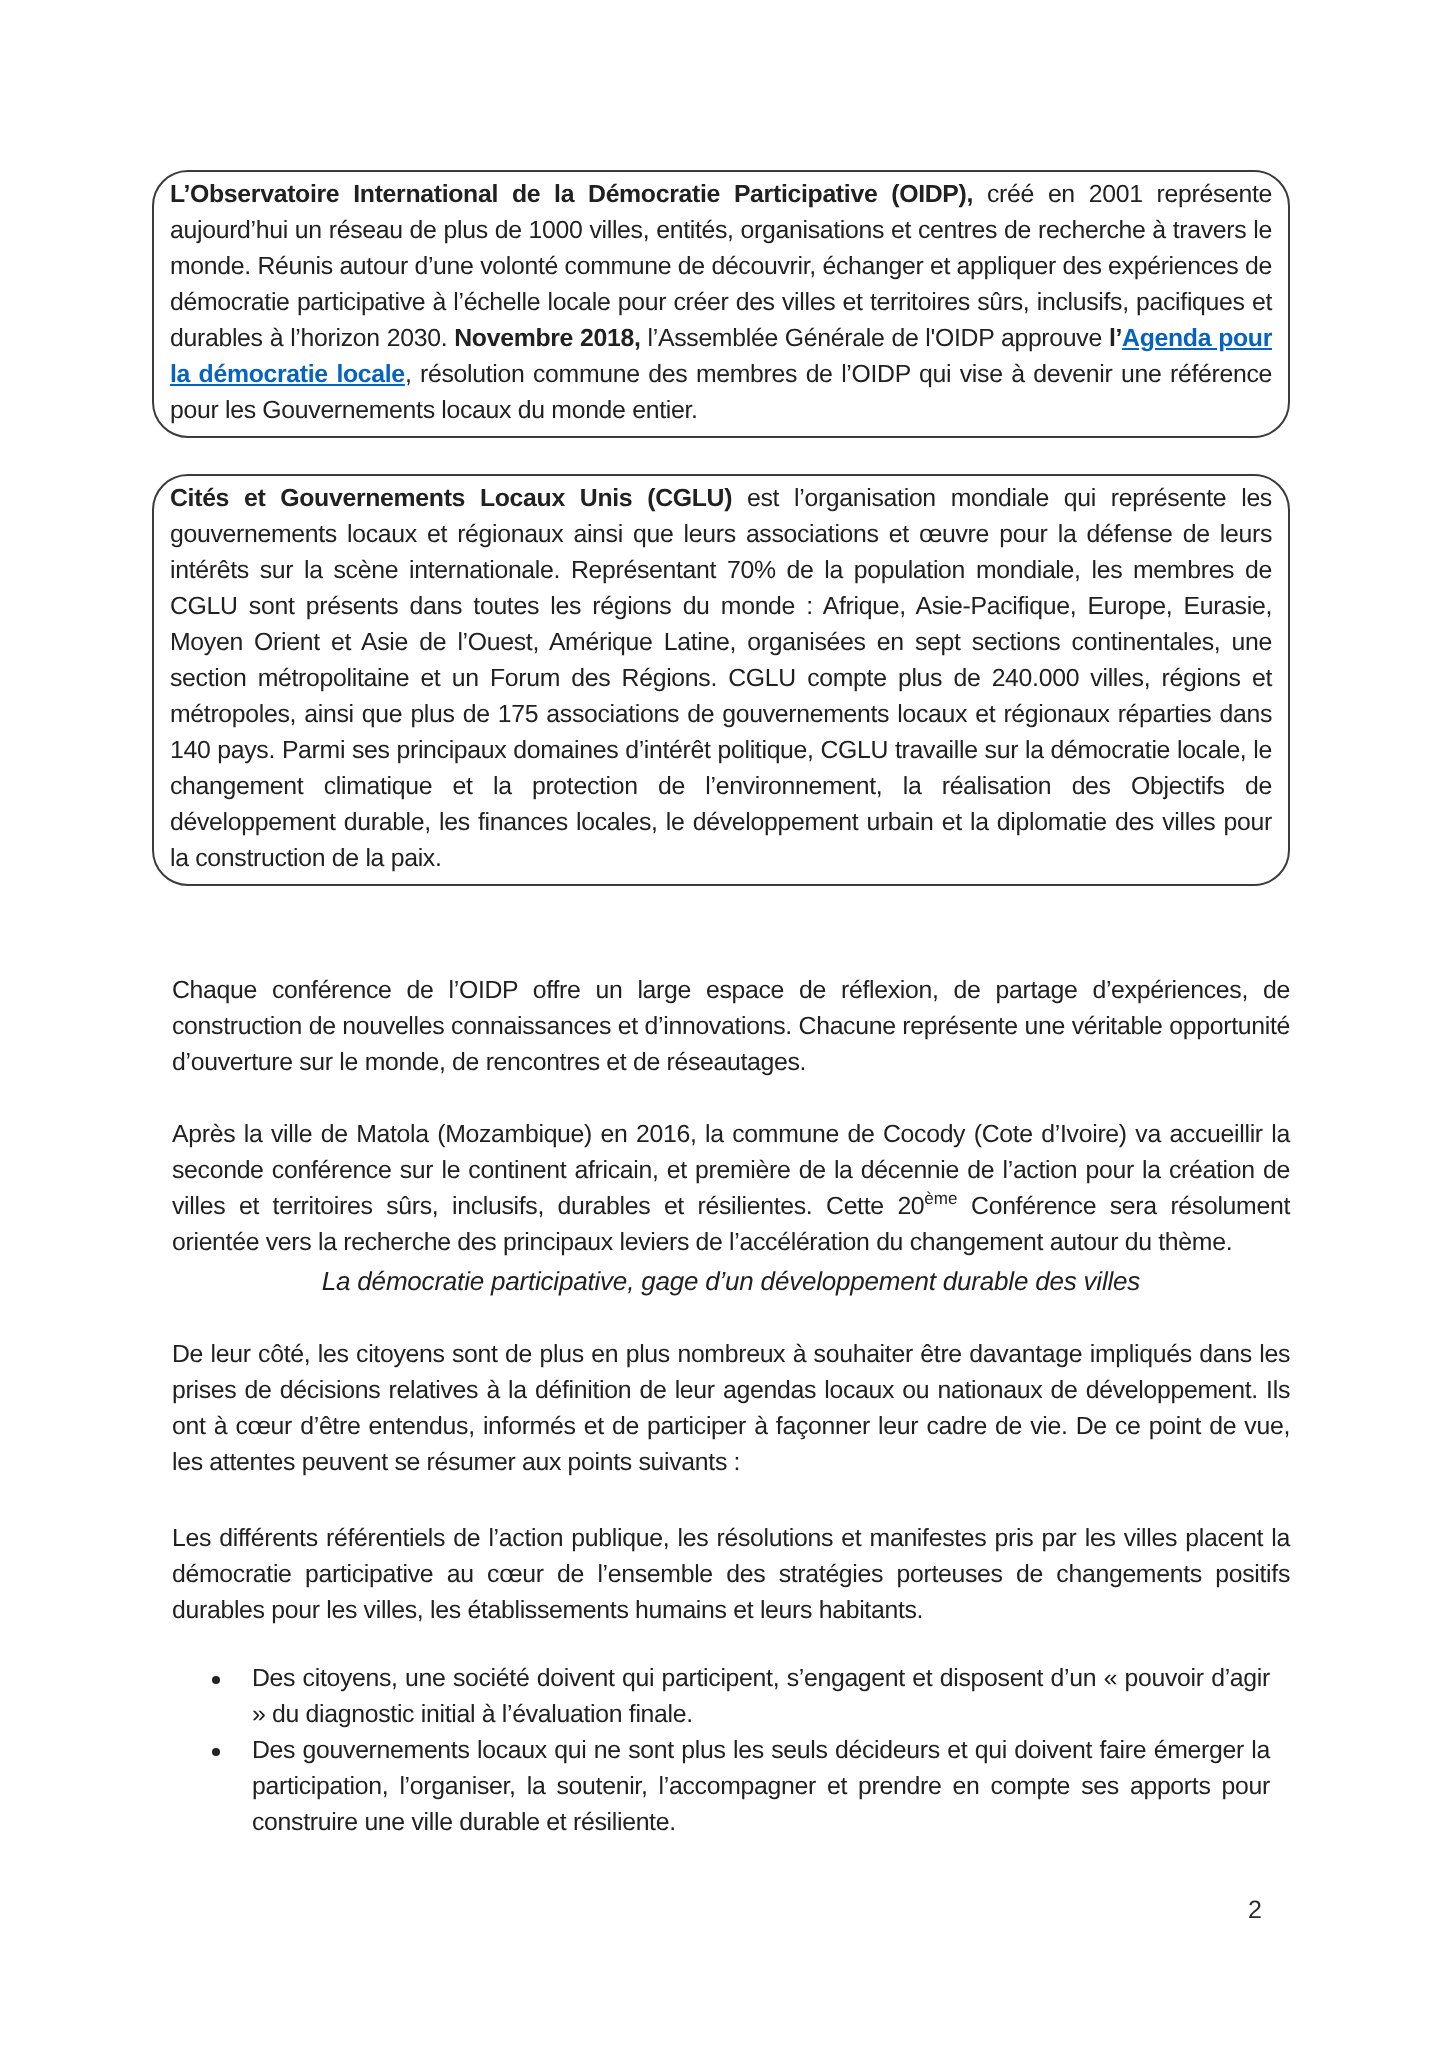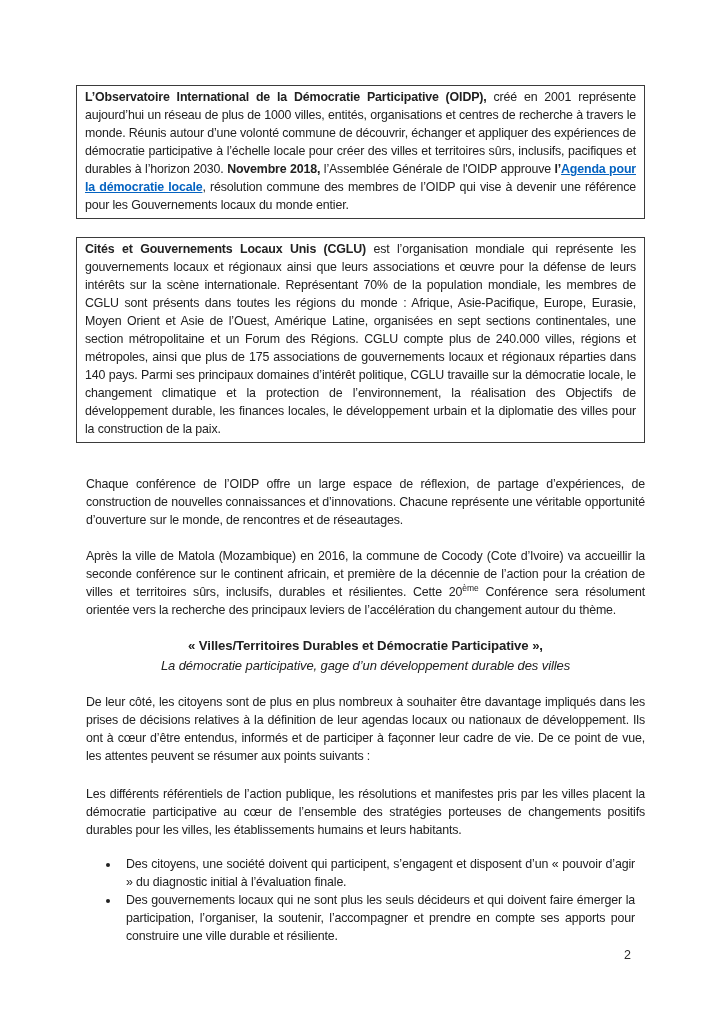--- a/index.html
+++ b/index.html
@@ -16,36 +16,37 @@
     font-family: "Liberation Sans", sans-serif;
     color: #212121;
     padding: 85px 79px 0 76px;
     overflow: hidden;
   }
   .txt {
     font-size: 12.4px;
     line-height: 18px;
     letter-spacing: -0.15px;
     text-align: justify;
+    border-radius: 18px;
   }
   .info-box {
     box-sizing: border-box;
     width: 569px;
     border: 1.5px solid #3b3b3b;
     padding: 2px 8px 4px 8px;
     background: #ffffff;
   }
   .box-oidp { margin-bottom: 18px; }
   .b { font-weight: bold; }
   .para {
     margin: 0 0 0 10px;
     width: 559px;
     box-sizing: border-box;
   }
-  .mt-26 { margin-top: 32px; }
+  .mt-26 { margin-top: 43px; }
   .mt-20 { margin-top: 20px; }
   .mt-18 { margin-top: 18px; }
   .theme-title {
     margin: 18px 0 0 10px;
     width: 559px;
     text-align: center;
     font-weight: bold;
     font-size: 13.2px;
     line-height: 18px;
     letter-spacing: -0.1px;
@@ -100,21 +101,20 @@
   </div>
 
   <div class="info-box txt">
     <span class="b">Cités et Gouvernements Locaux Unis (CGLU)</span><span> est l’organisation mondiale qui représente les gouvernements locaux et régionaux ainsi que leurs associations et œuvre pour la défense de leurs intérêts sur la scène internationale. Représentant 70% de la population mondiale, les membres de CGLU sont présents dans toutes les régions du monde : Afrique, Asie-Pacifique, Europe, Eurasie, Moyen Orient et Asie de l’Ouest, Amérique Latine, organisées en sept sections continentales, une section métropolitaine et un Forum des Régions. CGLU compte plus de 240.000 villes, régions et métropoles, ainsi que plus de 175 associations de gouvernements locaux et régionaux réparties dans 140 pays. Parmi ses principaux domaines d’intérêt politique, CGLU travaille sur la démocratie locale, le changement climatique et la protection de l’environnement, la réalisation des Objectifs de développement durable, les finances locales, le développement urbain et la diplomatie des villes pour la construction de la paix.</span>
   </div>
 
   <p class="para txt mt-26">Chaque conférence de l’OIDP offre un large espace de réflexion, de partage d’expériences, de construction de nouvelles connaissances et d’innovations. Chacune représente une véritable opportunité d’ouverture sur le monde, de rencontres et de réseautages.</p>
 
   <p class="para txt mt-18"><span>Après la ville de Matola (Mozambique) en 2016, la commune de Cocody (Cote d’Ivoire) va accueillir la seconde conférence sur le continent africain, et première de la décennie de l’action pour la création de villes et territoires sûrs, inclusifs, durables et résilientes. Cette 20</span><sup class="ord">ème</sup><span> Conférence sera résolument orientée vers la recherche des principaux leviers de l’accélération du changement autour du thème.</span></p>
 
-  <div class="theme-title">« Villes/Territoires Durables et Démocratie Participative »,</div>
   <div class="theme-subtitle">La démocratie participative, gage d’un développement durable des villes</div>
 
   <p class="para txt mt-18">De leur côté, les citoyens sont de plus en plus nombreux à souhaiter être davantage impliqués dans les prises de décisions relatives à la définition de leur agendas locaux ou nationaux de développement. Ils ont à cœur d’être entendus, informés et de participer à façonner leur cadre de vie. De ce point de vue, les attentes peuvent se résumer aux points suivants :</p>
 
   <p class="para txt mt-20">Les différents référentiels de l’action publique, les résolutions et manifestes pris par les villes placent la démocratie participative au cœur de l’ensemble des stratégies porteuses de changements positifs durables pour les villes, les établissements humains et leurs habitants.</p>
 
   <ul class="bullet-list txt">
     <li class="txt">Des citoyens, une société doivent qui participent, s’engagent et disposent d’un « pouvoir d’agir » du diagnostic initial à l’évaluation finale.</li>
     <li class="txt">Des gouvernements locaux qui ne sont plus les seuls décideurs et qui doivent faire émerger la participation, l’organiser, la soutenir, l’accompagner et prendre en compte ses apports pour construire une ville durable et résiliente.</li>
   </ul>

